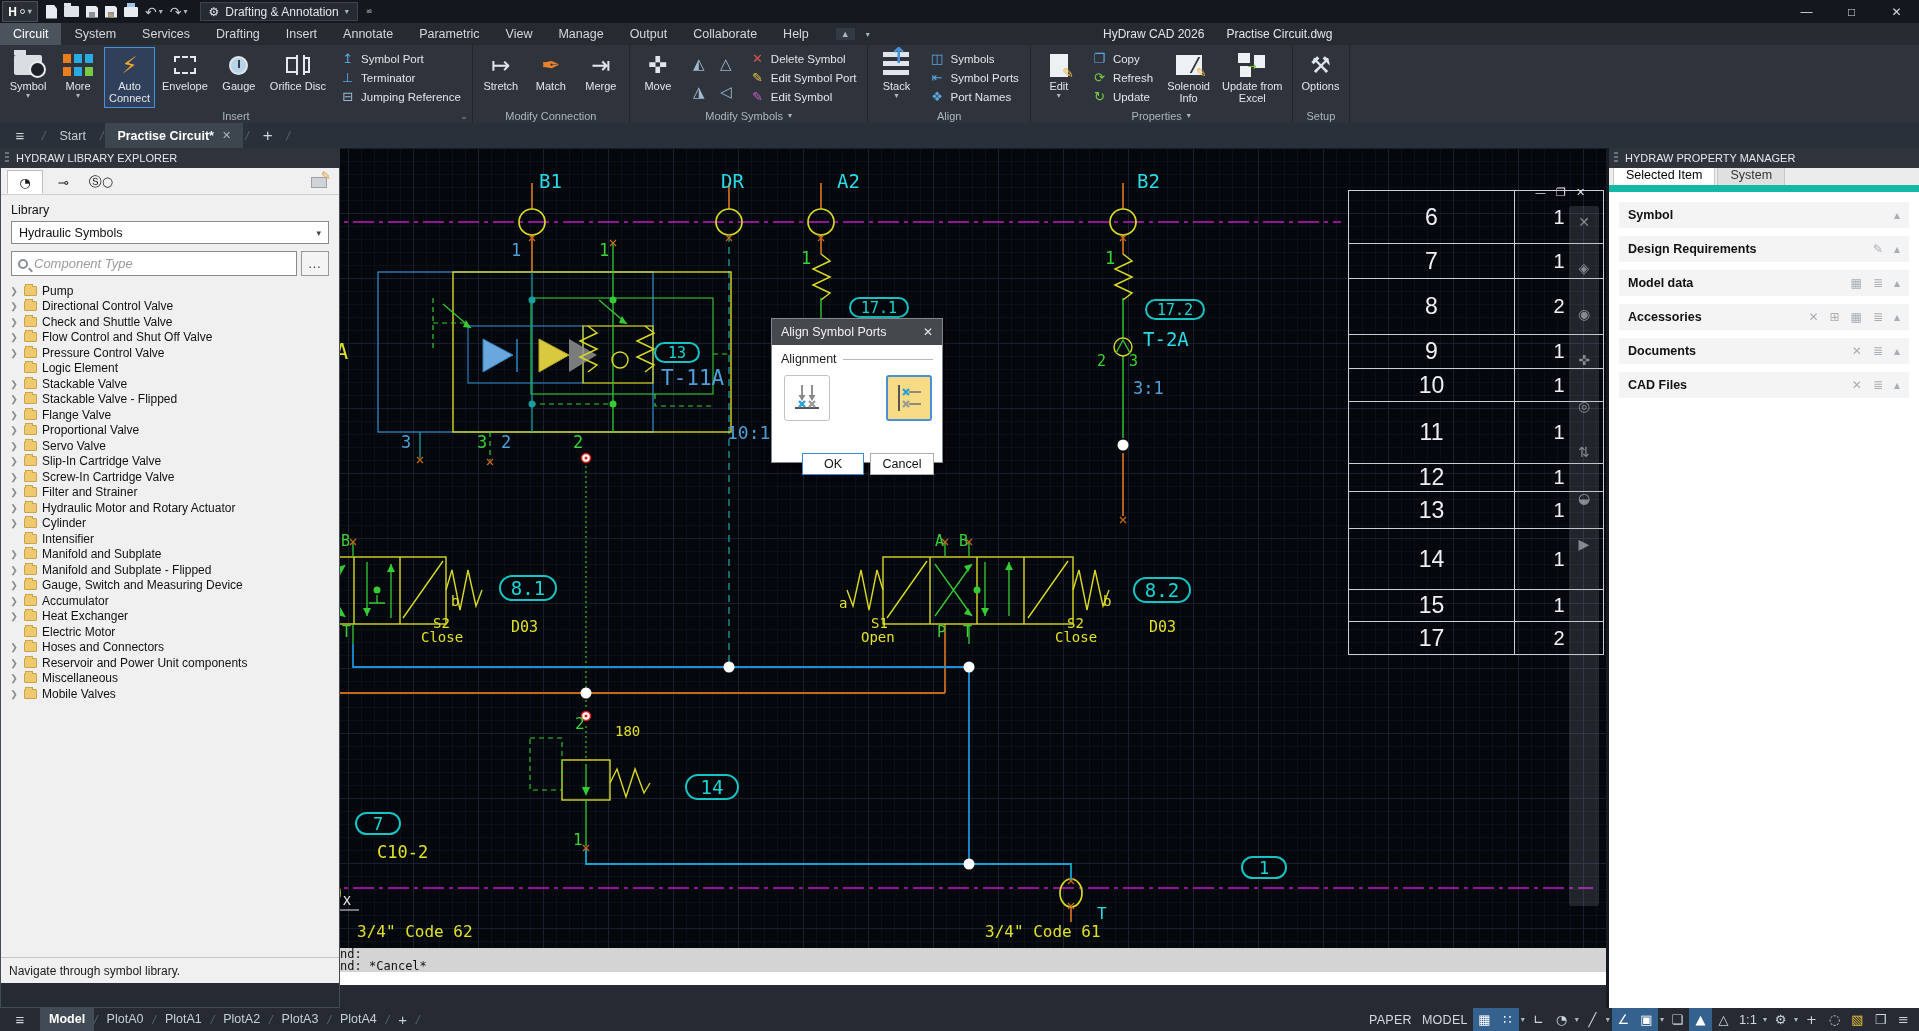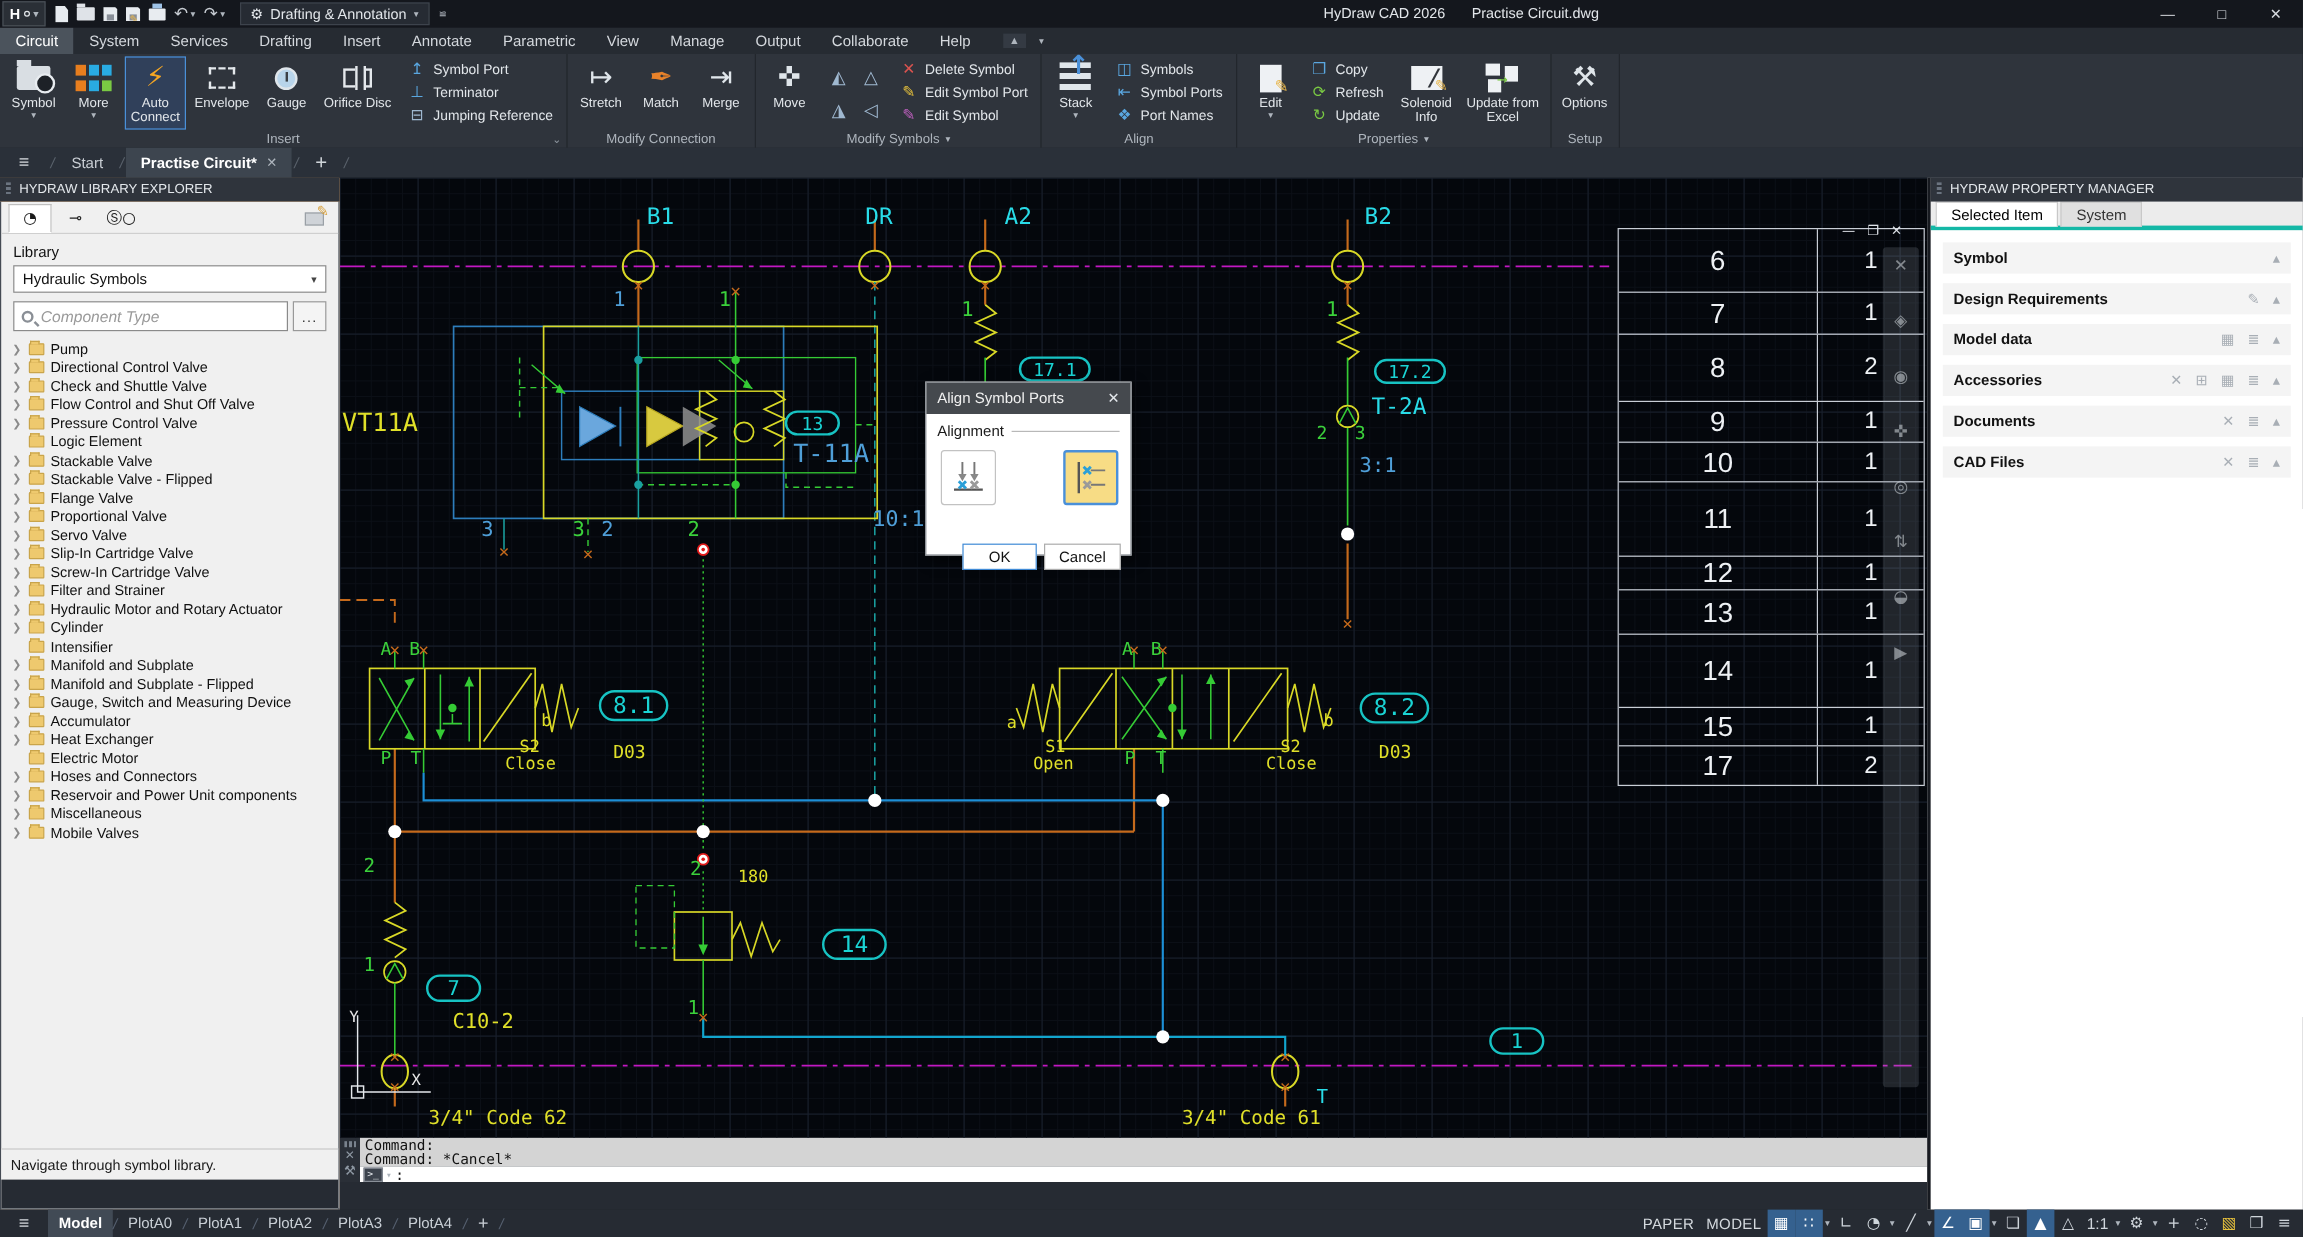--- a/index.html
+++ b/index.html
@@ -16,21 +16,21 @@
   .i-folder{width:15px;height:11px;background:#dfe3e8;border-radius:1px;position:relative}
   .i-folder::before{content:"";position:absolute;top:-3px;left:0;width:7px;height:3px;background:#dfe3e8}
   .i-floppy{width:12px;height:12px;background:#e8ecf0;clip-path:polygon(0 0,80% 0,100% 20%,100% 100%,0 100%);position:relative}
   .i-floppy::after{content:"";position:absolute;left:3px;top:6px;width:6px;height:5px;background:#8a9099}
   .pencil-badge{position:relative}
   .pencil-badge::after{content:"\270E";position:absolute;right:-4px;bottom:-3px;font-size:9px;color:#e8b64c;font-family:"DejaVu Sans",sans-serif}
   .i-print{width:14px;height:10px;background:#e8ecf0;border-radius:1px;position:relative}
   .i-print::before{content:"";position:absolute;top:-4px;left:3px;width:8px;height:4px;background:#9fc4e8}
   .glyph{font-family:"DejaVu Sans",sans-serif}
   .ws-pill{display:flex;align-items:center;gap:6px;background:#262b33;border:1px solid #3d434c;height:19px;padding:0 8px;margin-left:12px;font-size:12px;color:#e2e6ea;white-space:nowrap}
-  .title-center{position:absolute;left:1103px;top:4px;height:23px;display:flex;align-items:flex-start;gap:22px;font-size:12px;color:#e2e6ea;white-space:nowrap}
+  .title-center{position:absolute;left:1103px;top:18px;height:23px;display:flex;align-items:flex-end;gap:22px;font-size:12px;color:#e2e6ea;white-space:nowrap}
   .win-controls{margin-left:auto;display:flex}
   .wc{width:45px;height:23px;display:flex;align-items:center;justify-content:center;color:#d8dce1;font-size:12px}
 
   
   .menubar{position:absolute;top:23px;height:22px;left:0;right:0;background:#262b32;display:flex;align-items:center;color:#d4d8dd;font-size:12.5px;z-index:9}
   .menu-item{padding:0 13px;height:22px;line-height:22px;white-space:nowrap}
   .menu-item.active{background:#4b535c;color:#fff}
   .menu-extra{margin-left:14px;display:flex;gap:6px;align-items:center;color:#aeb5bd;font-size:9px}
   .menu-extra span{background:#343a43;padding:1px 5px}
 
@@ -78,21 +78,21 @@
   
   .doctabs{position:absolute;top:123px;height:25px;left:0;right:0;background:#2a3039;display:flex;align-items:center;color:#c9ced4;font-size:12.5px;z-index:7}
   .burger{width:40px;text-align:center;font-size:15px;color:#d4d8dd}
   .dsep{color:#5a626c;font-style:italic;padding:0 2px}
   .dtab{padding:0 12px;height:25px;display:flex;align-items:center;gap:8px;white-space:nowrap}
   .dtab.active{background:#3d454f;color:#fff;font-weight:bold}
   .dtab .x{font-size:11px;color:#aeb5bd;font-weight:normal}
   .dplus{font-size:17px;padding:0 12px;color:#d0d5da}
 
   
-  .libpanel{position:absolute;left:0;top:148px;width:283px;bottom:23px;background:#fdba74;display:flex;flex-direction:column;z-index:6}
+  .libpanel{position:absolute;left:0;top:148px;width:340px;bottom:23px;background:#fdba74;display:flex;flex-direction:column;z-index:6}
   .dockhead{height:20px;background:#2f343c;color:#e4e8ec;font-size:11px;display:flex;align-items:center;padding-left:16px;position:relative;flex:0 0 auto}
   .dockhead::before{content:"";position:absolute;left:5px;top:4px;bottom:4px;width:4px;background:repeating-linear-gradient(#6b7480 0 2px,transparent 2px 4px)}
   .libbody{flex:1;background:#f0f0f0;display:flex;flex-direction:column;border:1px solid #454b54;border-top:none;overflow:hidden}
   .libtools{height:27px;display:flex;align-items:flex-end;padding:2px 6px 0;gap:2px;border-bottom:1px solid #cfcfcf}
   .ltab{width:36px;height:24px;display:flex;align-items:center;justify-content:center;font-size:13px;color:#1a1a1a;font-family:"DejaVu Sans",sans-serif}
   .ltab.active{background:#fff;border:1px solid #bfbfbf;border-bottom:1px solid #fff}
   .ledit{margin-left:auto;width:28px;height:24px;display:flex;align-items:center;justify-content:center}
   .ledit .fol{width:16px;height:11px;background:#cfd3d8;border:1px solid #9aa0a6;position:relative}
   .ledit .fol::after{content:"\270E";position:absolute;right:-5px;top:-9px;font-size:12px;color:#d8a03c;font-family:"DejaVu Sans",sans-serif}
   .libsection{padding:8px 10px 0;flex:0 0 auto}
@@ -146,21 +146,21 @@
   .dlg-body{position:relative;height:119px}
   .dlg-group{position:absolute;left:9px;right:9px;top:7px;font-size:12.5px;color:#1a1a1a;display:flex;align-items:center;gap:6px}
   .dlg-group::after{content:"";flex:1;height:1px;background:#b8b8b8}
   .alignbtn{position:absolute;width:46px;height:46px;border:1px solid #c2c2c2;border-radius:3px;background:#fff;display:flex;align-items:center;justify-content:center;top:30px}
   .alignbtn.sel{background:#f7dc85;border:2px solid #4a90d9}
   .dlg-btn{position:absolute;top:108px;height:22px;background:#fff;border:1px solid #acacac;font-size:12.5px;display:flex;align-items:center;justify-content:center;color:#111}
   .dlg-btn.primary{border:1px solid #3f8ad6}
 
   
   .pmpanel{position:absolute;left:1606px;top:148px;width:313px;bottom:23px;background:#fff;display:flex;flex-direction:column;border-left:3px solid #171a20;z-index:6}
-  .pmtabs{height:24px;background:#ececec;display:flex;align-items:flex-start;padding-left:4px;gap:2px;border-bottom:4px solid #14b8a6;flex:0 0 auto}
+  .pmtabs{height:24px;background:#ececec;display:flex;align-items:flex-end;padding-left:4px;gap:2px;border-bottom:7px solid #14b8a6;flex:0 0 auto}
   .pmtab{font-size:12.5px;color:#333;padding:3px 12px;background:#e0e0e0;border:1px solid #c8c8c8;border-bottom:none}
   .pmtab.active{background:#fff;color:#000}
   .pmbody{flex:1;background:#fff;padding:10px 10px;display:flex;flex-direction:column;gap:8px}
   .pmsec{height:26px;background:#f4f4f4;display:flex;align-items:center;padding:0 9px;font-size:12.5px;font-weight:bold;color:#111;flex:0 0 auto}
   .pmicons{margin-left:auto;display:flex;gap:11px;color:#a8aeb5;font-size:12px;font-weight:normal;font-family:"DejaVu Sans",sans-serif}
 
   
   .statusbar{position:absolute;left:0;right:0;bottom:0;height:23px;background:#262b33;display:flex;align-items:center;color:#c9cfd6;font-size:12.5px;z-index:10}
   .lt{padding:0 9px;height:23px;line-height:23px;white-space:nowrap}
   .lt.active{background:#414a55;color:#fff;font-weight:bold}

